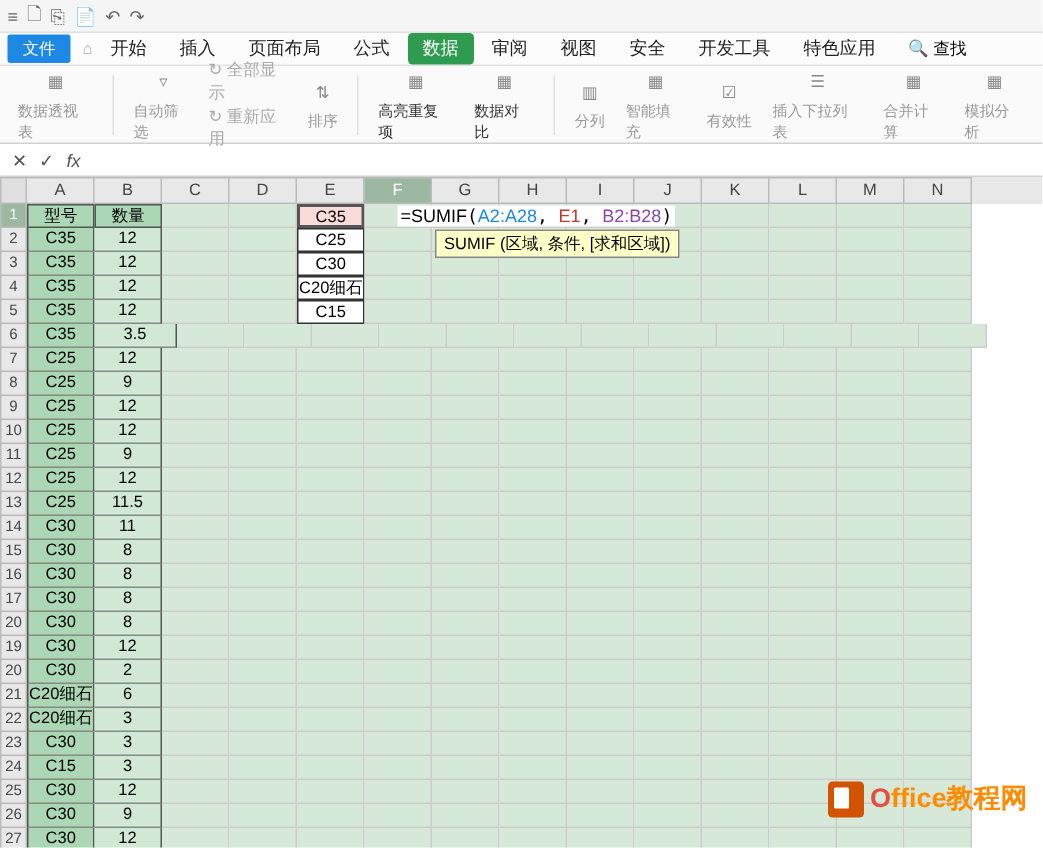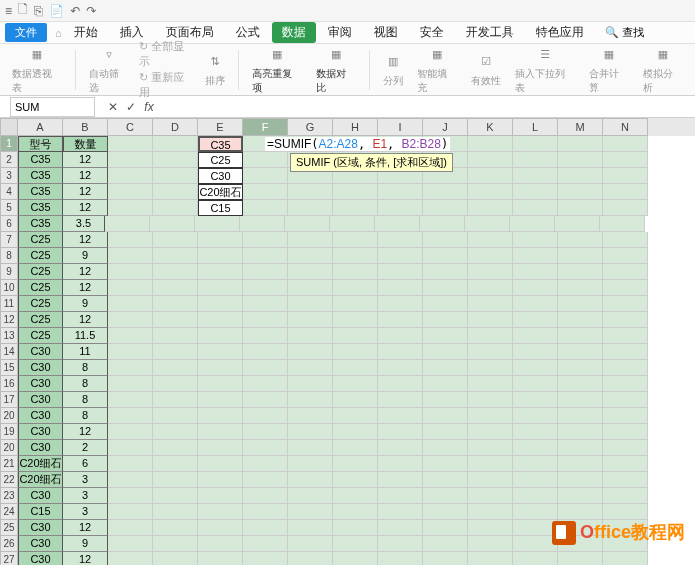--- a/index.html
+++ b/index.html
@@ -146,21 +146,20 @@
       <div class="icon">▦</div>
       <div class="lbl">合并计算</div>
     </div>
   <div class="ribbon-group ribbon-btn-gray">
       <div class="icon">▦</div>
       <div class="lbl">模拟分析</div>
     </div>
 </div>
 
 <div class="formula-bar">
-  <div class="name-box">SUM</div>
   <div class="fx-btns">
     <span>✕</span>
     <span>✓</span>
     <span style="font-style:italic">fx</span>
   </div>
 </div>
 
 <div class="sheet-area">
   <div class="col-headers">
     <div class="corner"></div>
@@ -292,21 +291,21 @@
           <div class="cell empty" style="width: 45px;"></div>
           <div class="cell empty" style="width: 45px;"></div>
           <div class="cell empty" style="width: 45px;"></div>
           <div class="cell empty" style="width: 45px;"></div>
           <div class="cell empty" style="width: 45px;"></div>
           <div class="cell empty" style="width: 45px;"></div>
           <div class="cell empty" style="width: 45px;"></div>
         </div>
         <div class="row">
           <div class="cell data-a" style="width: 45px;">C35</div>
-          <div class="cell data-b" style="width: 42px;">3.5</div>
+          <div class="cell data-b" style="width: 55px;">3.5</div>
           <div class="cell empty" style="width: 45px;"></div>
           <div class="cell empty" style="width: 45px;"></div>
           <div class="cell empty" style="width: 45px;"></div>
           <div class="cell empty" style="width: 45px;"></div>
           <div class="cell empty" style="width: 45px;"></div>
           <div class="cell empty" style="width: 45px;"></div>
           <div class="cell empty" style="width: 45px;"></div>
           <div class="cell empty" style="width: 45px;"></div>
           <div class="cell empty" style="width: 45px;"></div>
           <div class="cell empty" style="width: 45px;"></div>

